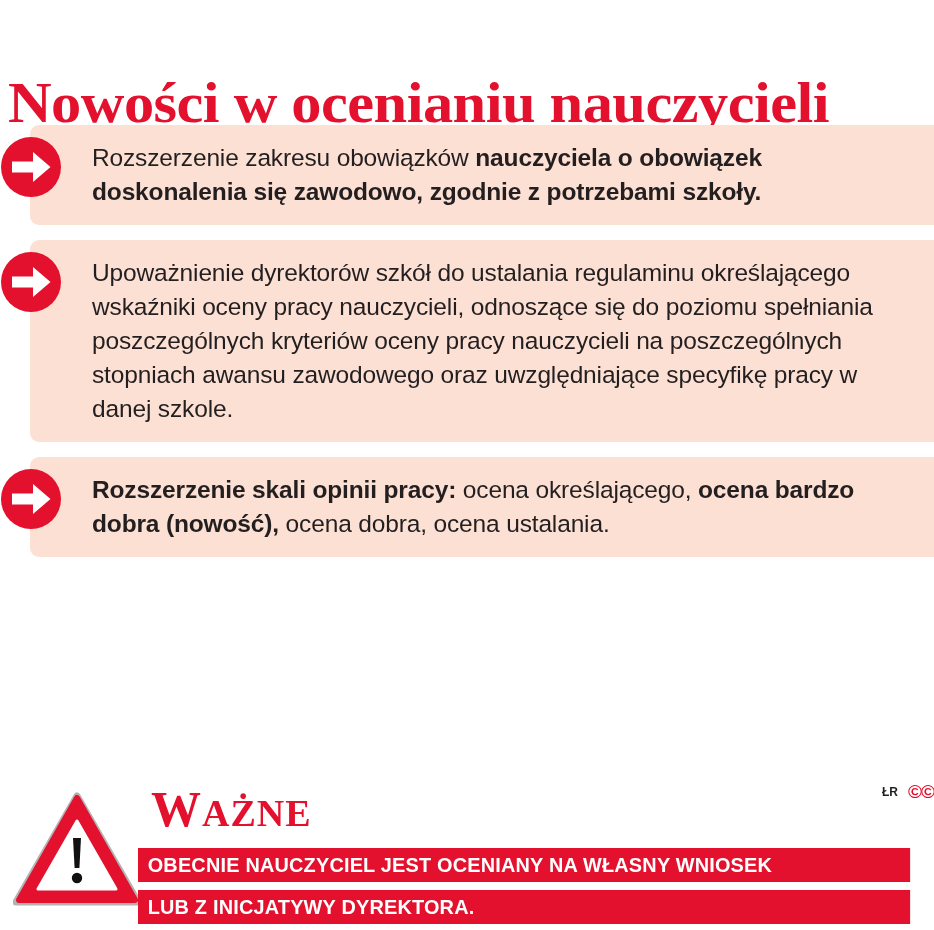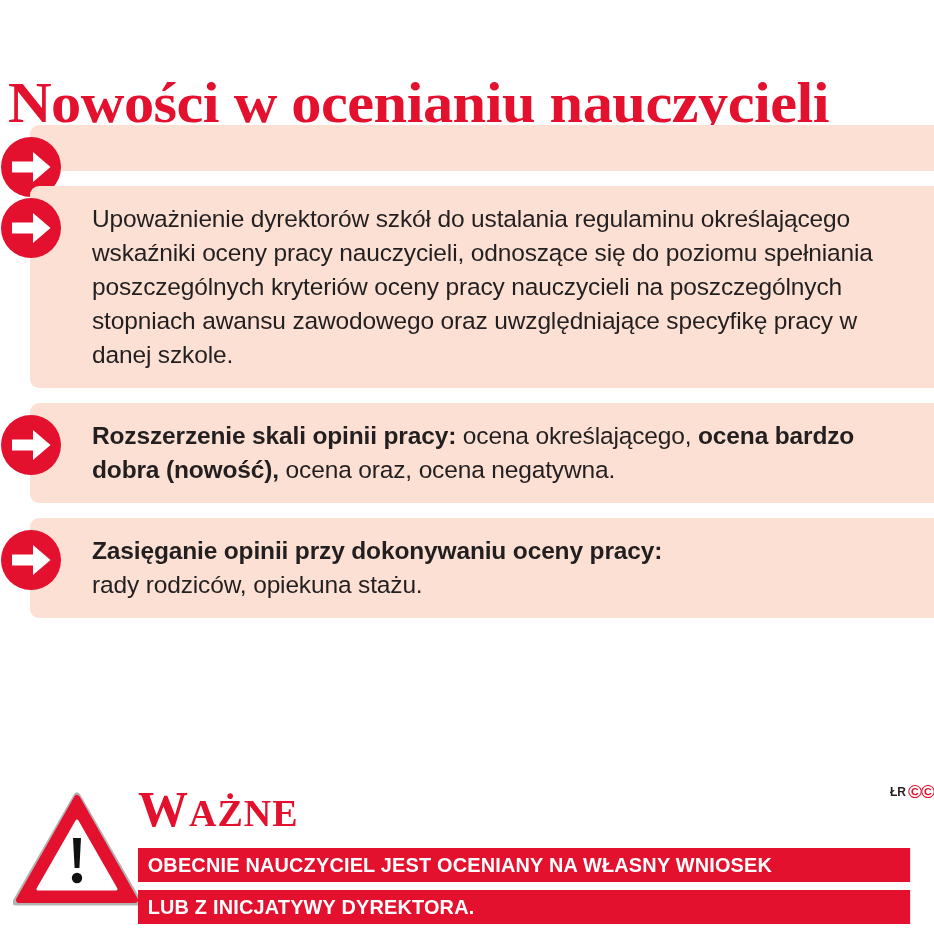--- a/index.html
+++ b/index.html
@@ -78,21 +78,21 @@
     position: absolute;
     left: 13px;
     top: 10px;
     width: 128px;
     height: 120px;
   }
   .warn-triangle svg { display: block; width: 128px; height: 120px; }
 
   .important-head {
     position: absolute;
-    left: 138px;
+    left: 151px;
     top: 2px;
     font-family: "Liberation Serif", "DejaVu Serif", serif;
     font-weight: 700;
     color: #e3112e;
     font-size: 50px;
     line-height: 54px;
     letter-spacing: 1px;
   }
   .important-head .cap { font-size: 50px; }
   .important-head .sc  { font-size: 38px; }
@@ -115,21 +115,21 @@
   }
   .bar-1 { top: 68px; height: 34px; }
   .bar-2 { top: 110px; height: 34px; }
 
   .credit {
     position: absolute;
     right: 0px;
     top: 2px;
     display: flex;
     align-items: center;
-    gap: 2px;
+    gap: 10px;
     font-size: 12px;
     font-weight: 700;
     color: #231f20;
     white-space: nowrap;
   }
   .credit .cmark {
     color: #e3112e;
     font-size: 19px;
     line-height: 19px;
     letter-spacing: -1px;
@@ -142,20 +142,23 @@
 
 <div class="cards">
 
   <div class="card">
     <span class="arrow-badge">
       <svg viewBox="0 0 62 62" xmlns="http://www.w3.org/2000/svg">
         <circle cx="31" cy="31" r="30" fill="#e3112e"></circle>
         <path d="M12 25.5 H33 V16 L50.5 31 L33 46 V36.5 H12 Z" fill="#ffffff"></path>
       </svg>
     </span>
+    <div class="card-text">
+      <span>Rozszerzenie zakresu obowiązków </span><b>nauczyciela o obowiązek doskonalenia się zawodowo, zgodnie z potrzebami szkoły.</b>
+    </div>
   </div>
 
   <div class="card">
     <span class="arrow-badge">
       <svg viewBox="0 0 62 62" xmlns="http://www.w3.org/2000/svg">
         <circle cx="31" cy="31" r="30" fill="#e3112e"></circle>
         <path d="M12 25.5 H33 V16 L50.5 31 L33 46 V36.5 H12 Z" fill="#ffffff"></path>
       </svg>
     </span>
     <div class="card-text">
@@ -164,35 +167,24 @@
   </div>
 
   <div class="card">
     <span class="arrow-badge">
       <svg viewBox="0 0 62 62" xmlns="http://www.w3.org/2000/svg">
         <circle cx="31" cy="31" r="30" fill="#e3112e"></circle>
         <path d="M12 25.5 H33 V16 L50.5 31 L33 46 V36.5 H12 Z" fill="#ffffff"></path>
       </svg>
     </span>
     <div class="card-text">
-      <b>Rozszerzenie skali opinii pracy:</b><span> ocena określającego, </span><b>ocena bardzo dobra (nowość),</b><span> ocena oraz, ocena negatywna.</span>
+      <b>Rozszerzenie skali opinii pracy:</b><span> ocena określającego, </span><b>ocena bardzo dobra (nowość),</b><span> ocena dobra, ocena ustalania.</span>
     </div>
   </div>
 
-  <div class="card">
-    <span class="arrow-badge">
-      <svg viewBox="0 0 62 62" xmlns="http://www.w3.org/2000/svg">
-        <circle cx="31" cy="31" r="30" fill="#e3112e"></circle>
-        <path d="M12 25.5 H33 V16 L50.5 31 L33 46 V36.5 H12 Z" fill="#ffffff"></path>
-      </svg>
-    </span>
-    <div class="card-text">
-      <b>Zasięganie opinii przy dokonywaniu oceny pracy:</b><br><span> rady rodziców, opiekuna stażu.</span>
-    </div>
-  </div>
 
 </div>
 
 <div class="important">
 
   <span class="warn-triangle">
     <svg viewBox="0 0 128 120" xmlns="http://www.w3.org/2000/svg">
       <path d="M64 6 L125 112 H3 Z" fill="none" stroke="#b3b3b3" stroke-width="7" stroke-linejoin="round"></path>
       <path d="M64 8 L122 110 H6 Z" fill="#e3112e" stroke="#e3112e" stroke-width="6" stroke-linejoin="round"></path>
       <path d="M64 31 L103 99 H25 Z" fill="#ffffff" stroke="#ffffff" stroke-width="3" stroke-linejoin="round"></path>

